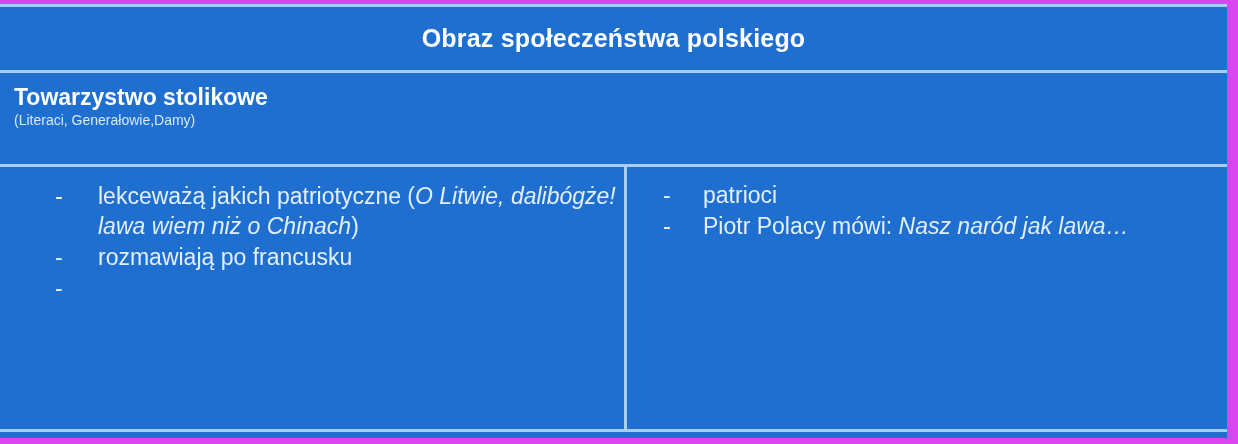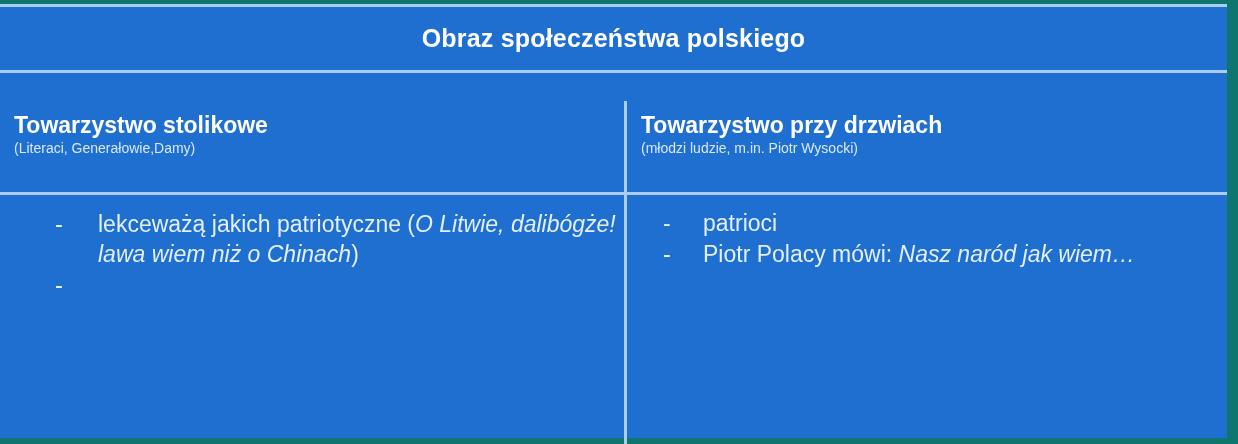--- a/index.html
+++ b/index.html
@@ -12,21 +12,21 @@
     height: 444px;
     overflow: hidden;
     font-family: "Liberation Sans", sans-serif;
     -webkit-font-smoothing: antialiased;
   }
 
   .slide {
     position: relative;
     width: 1238px;
     height: 444px;
-    background: #0f766e;
+    background: #d946ef;
   }
 
   
   .table {
     position: absolute;
     left: 0;
     top: 4px;
     width: 1227px;
     height: 434px;
     background: #1f6fd0;
@@ -47,21 +47,20 @@
     font-size: 25px;
     font-weight: bold;
     letter-spacing: 0.2px;
   }
 
   .row-head {
     height: 94px;
     display: flex;
     border-bottom: 3px solid #a9cdef;
     box-sizing: border-box;
-    margin-top: 28px;
   }
 
   .row-body {
     height: 265px;
     display: flex;
     border-bottom: 3px solid #a9cdef;
     box-sizing: border-box;
   }
 
   .col-left {
@@ -134,38 +133,34 @@
 
     <div class="row-title">
       <div class="title-text">Obraz społeczeństwa polskiego</div>
     </div>
 
     <div class="row-head">
       <div class="col-left head-cell">
         <div class="head-title">Towarzystwo stolikowe</div>
         <div class="head-sub">(Literaci, Generałowie,Damy)</div>
       </div>
-      <div class="col-right head-cell">
-        <div class="head-title">Towarzystwo przy drzwiach</div>
-        <div class="head-sub">(młodzi ludzie, m.in. Piotr Wysocki)</div>
-      </div>
     </div>
 
     <div class="row-body">
       <div class="col-left body-cell">
         <ul class="bullets">
             <li><span class="dash">-</span></li>
             <li><span class="dash">-</span><span>lekceważą jakich patriotyczne (</span><span class="it">O Litwie, dalibógże!  lawa wiem niż o Chinach</span><span>)</span></li>
-            <li><span class="dash">-</span></li>
+            <li><span class="dash">-</span><span>rozmawiają po francusku</span></li>
             <li><span class="dash">-</span></li>
           </ul>
       </div>
       <div class="col-right body-cell">
         <ul class="bullets">
             <li><span class="dash">-</span><span>patrioci</span></li>
             <li><span class="dash">-</span></li>
-            <li><span class="dash">-</span><span>Piotr Polacy mówi: </span><span class="it">Nasz naród jak wiem…</span></li>
+            <li><span class="dash">-</span><span>Piotr Polacy mówi: </span><span class="it">Nasz naród jak lawa…</span></li>
           </ul>
       </div>
     </div>
 
   </div>
 </div>
 
 </body></html>

